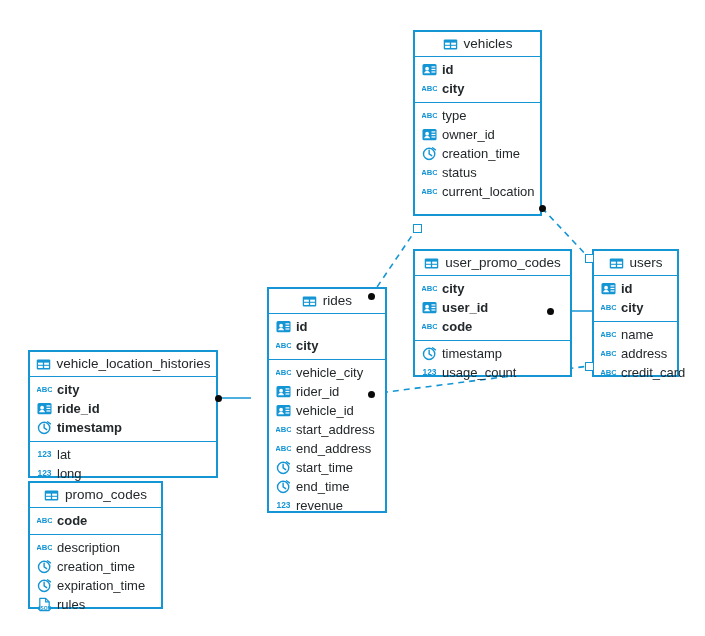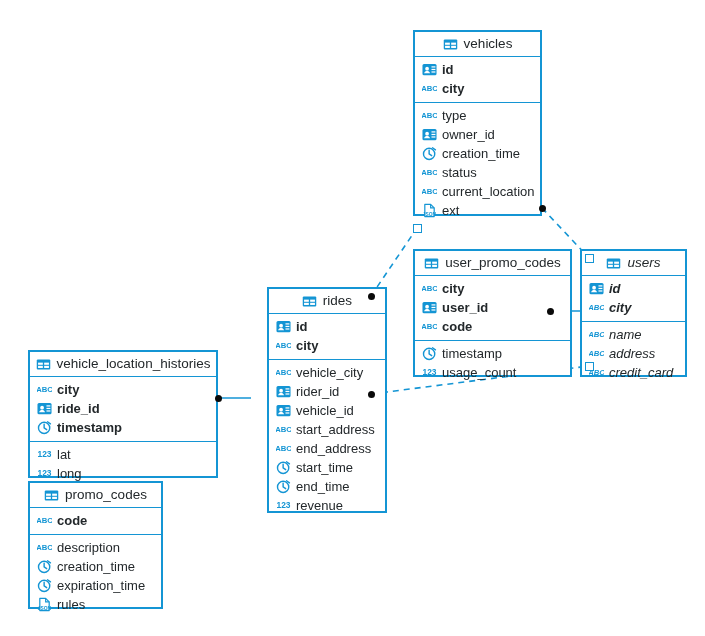--- a/index.html
+++ b/index.html
@@ -183,28 +183,20 @@
             <text x="8" y="11" text-anchor="middle" fill="#1495D4" font-size="8.2" font-weight="bold" font-family="&quot;Liberation Sans&quot;, sans-serif">ABC</text>
           </svg>
           <span class="field-name">status</span>
         </div>
         <div class="field-row">
           <svg viewBox="0 0 16 16" class="ficon">
             <text x="8" y="11" text-anchor="middle" fill="#1495D4" font-size="8.2" font-weight="bold" font-family="&quot;Liberation Sans&quot;, sans-serif">ABC</text>
           </svg>
           <span class="field-name">current_location</span>
         </div>
-        <div class="field-row">
-          <svg viewBox="0 0 16 16" class="ficon">
-            <path d="M3 1.5h6.2L13 5.2v9.3H3z" fill="#ffffff" stroke="#1495D4" stroke-width="1.3" stroke-linejoin="round"></path>
-            <path d="M9.2 1.5v3.7H13" fill="none" stroke="#1495D4" stroke-width="1.2"></path>
-            <text x="7.8" y="13.4" text-anchor="middle" fill="#1495D4" font-size="5.2" font-weight="bold" font-family="&quot;Liberation Sans&quot;, sans-serif">JSON</text>
-          </svg>
-          <span class="field-name">ext</span>
-        </div>
       </div>
     </div>
     <div class="entity" style="left: 413px; top: 249px; width: 159px; height: 128px;">
       <div class="entity-header">
         <svg viewBox="0 0 16 16" class="ficon">
           <rect x="0.8" y="2.6" width="14.4" height="10.8" rx="1.2" fill="#1495D4"></rect>
           <rect x="2.2" y="6.0" width="5.1" height="2.3" fill="#ffffff"></rect>
           <rect x="8.7" y="6.0" width="5.1" height="2.3" fill="#ffffff"></rect>
           <rect x="2.2" y="9.4" width="5.1" height="2.3" fill="#ffffff"></rect>
           <rect x="8.7" y="9.4" width="5.1" height="2.3" fill="#ffffff"></rect>
@@ -246,21 +238,21 @@
           <span class="field-name">timestamp</span>
         </div>
         <div class="field-row">
           <svg viewBox="0 0 16 16" class="ficon">
             <text x="8" y="11" text-anchor="middle" fill="#1495D4" font-size="9" font-weight="bold" font-family="&quot;Liberation Sans&quot;, sans-serif">123</text>
           </svg>
           <span class="field-name">usage_count</span>
         </div>
       </div>
     </div>
-    <div class="entity" style="left: 580px; top: 249px; width: 107px; height: 128px; font-style: italic;">
+    <div class="entity" style="left: 592px; top: 249px; width: 87px; height: 128px;">
       <div class="entity-header">
         <svg viewBox="0 0 16 16" class="ficon">
           <rect x="0.8" y="2.6" width="14.4" height="10.8" rx="1.2" fill="#1495D4"></rect>
           <rect x="2.2" y="6.0" width="5.1" height="2.3" fill="#ffffff"></rect>
           <rect x="8.7" y="6.0" width="5.1" height="2.3" fill="#ffffff"></rect>
           <rect x="2.2" y="9.4" width="5.1" height="2.3" fill="#ffffff"></rect>
           <rect x="8.7" y="9.4" width="5.1" height="2.3" fill="#ffffff"></rect>
         </svg>
         <span class="entity-title">users</span>
       </div>

